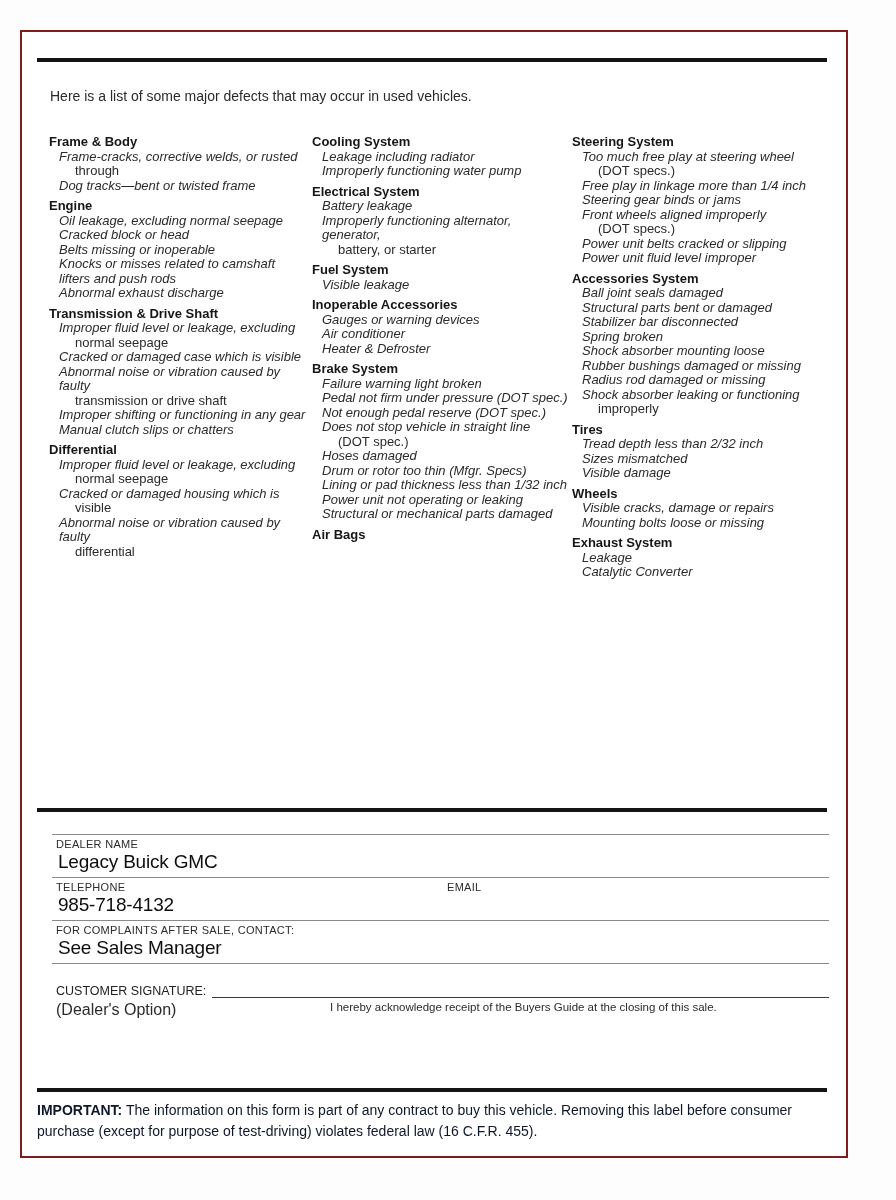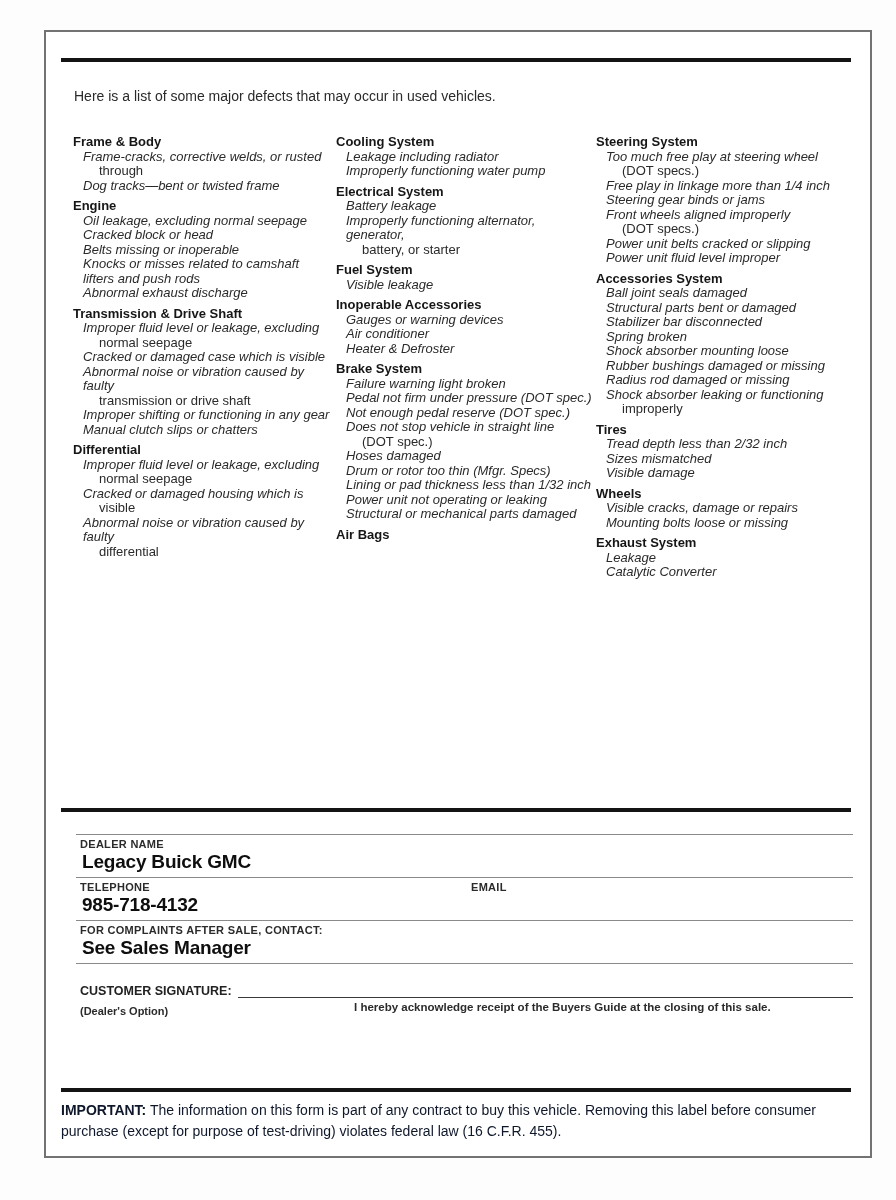--- a/index.html
+++ b/index.html
@@ -1,44 +1,44 @@
 <!DOCTYPE html>
 <html><head>
 <meta charset="utf-8">
 <style>
   * { margin:0; padding:0; box-sizing:border-box; }
   html,body { width:896px; height:1200px; background:#fdfdfd; font-family:"Liberation Sans", sans-serif; color:#222; }
   .sheet {
-    position:absolute; left:44px; top:30px; width:828px; height:1128px;
-    border:2px solid #737373; background:#fff;
+    position:absolute; left:20px; top:30px; width:828px; height:1128px;
+    border:2px solid #7f1d1d; background:#fff;
   }
   .rule { position:absolute; left:15px; width:790px; height:4px; background:#141414; }
   .rule-top { top:26px; }
   .rule-mid { top:776px; }
   .rule-bottom { top:1056px; }
   .intro { position:absolute; left:28px; top:56px; font-size:14px; color:#2a2a2a; }
   .columns { position:absolute; left:27px; top:97px; width:782px; display:flex; }
   .col { font-size:13px; line-height:14.5px; color:#2a2a2a; }
   .col-0 { width:263px; }
   .col-1 { width:260px; }
   .col-2 { width:259px; }
   .defect-heading { font-weight:bold; color:#161616; margin-top:6px; }
   .defect-line.indent-1 { padding-left:10px;font-style:italic; }
   .defect-line.indent-2 { padding-left:26px; }
-  .form { position:absolute; left:30px; top:802px; width:777px;font-weight:bold; }
+  .form { position:absolute; left:30px; top:802px; width:777px; }
   .field { border-top:1px solid #8a8a8a; padding:3px 0 0 4px; }
   .field-label { font-size:11px; letter-spacing:0.3px; color:#2b2b2b; }
   .field-value { font-size:19px; color:#0e0e0e; padding:1px 0 4px 2px; min-height:24px; letter-spacing:-0.2px; }
   .label-row { display:flex; }
   .label-email { position:absolute; left:395px; }
   .sig-row { display:flex; align-items:flex-end; margin-top:20px; padding-left:4px; }
   .sig-label { font-size:12.5px; color:#222; white-space:nowrap; }
   .sig-line { flex:1; border-bottom:1.5px solid #3a3a3a; margin-left:6px; height:14px; }
   .sig-note-row { position:relative; margin-top:3px; padding-left:4px; height:16px; }
-  .sig-note { font-size:11px; color:#2b2b2b;text-align:center; }
+  .sig-note { font-size:16px; color:#2b2b2b;text-align:center; }
   .sig-ack { position:absolute; left:278px; top:0; font-size:11.5px; color:#2b2b2b; }
   .important { position:absolute; left:15px; top:1068px; width:792px; font-size:14px; line-height:21px; color:#0f172a; }
   .important b { font-weight:bold; }
 </style>
 </head>
 <body>
 
 <div class="sheet">
   <div class="rule rule-top"></div>
 

